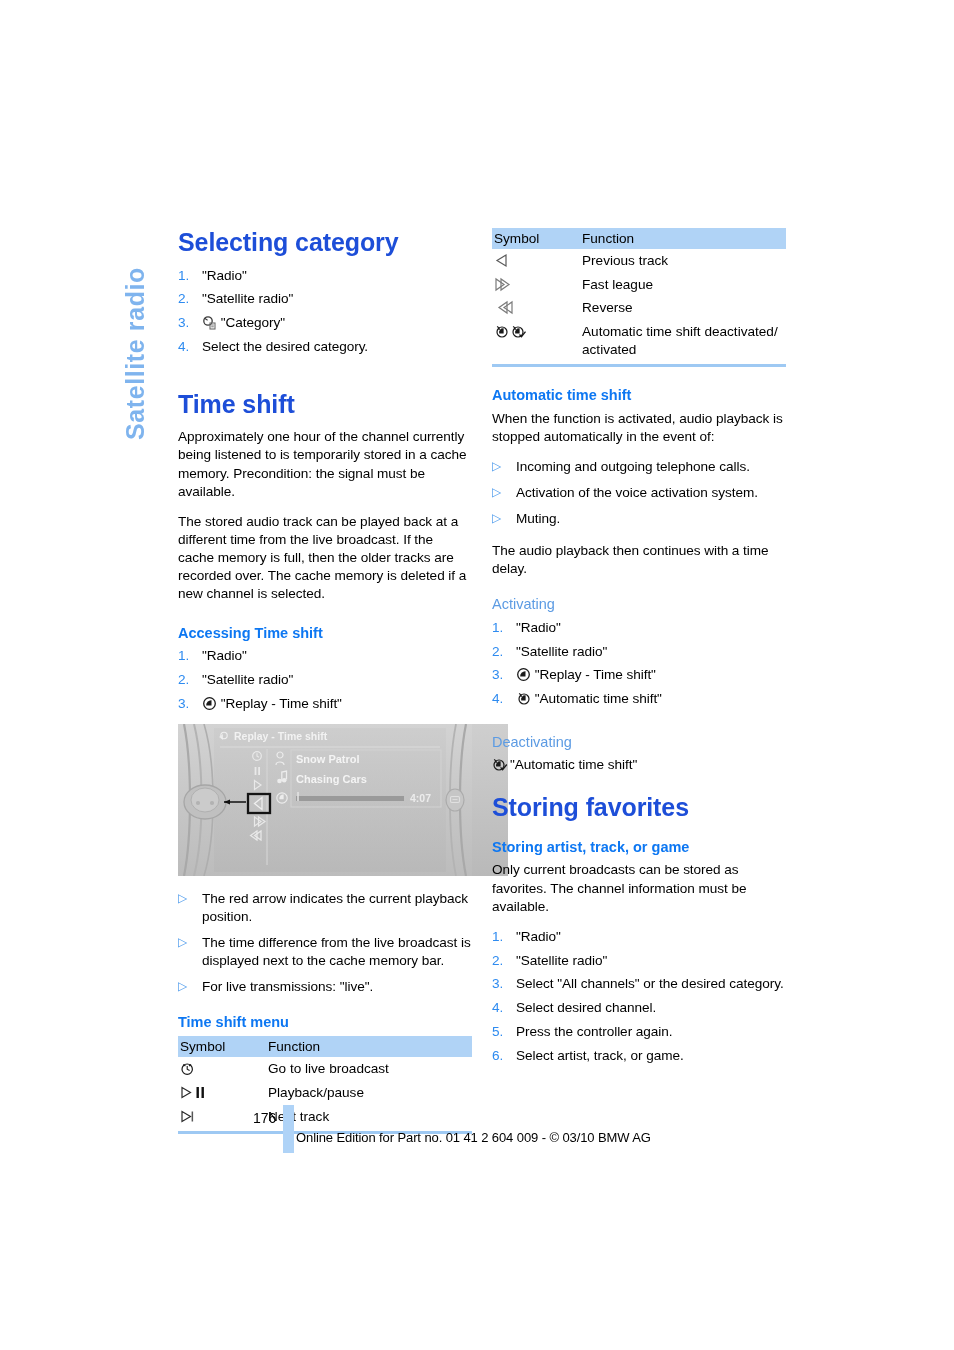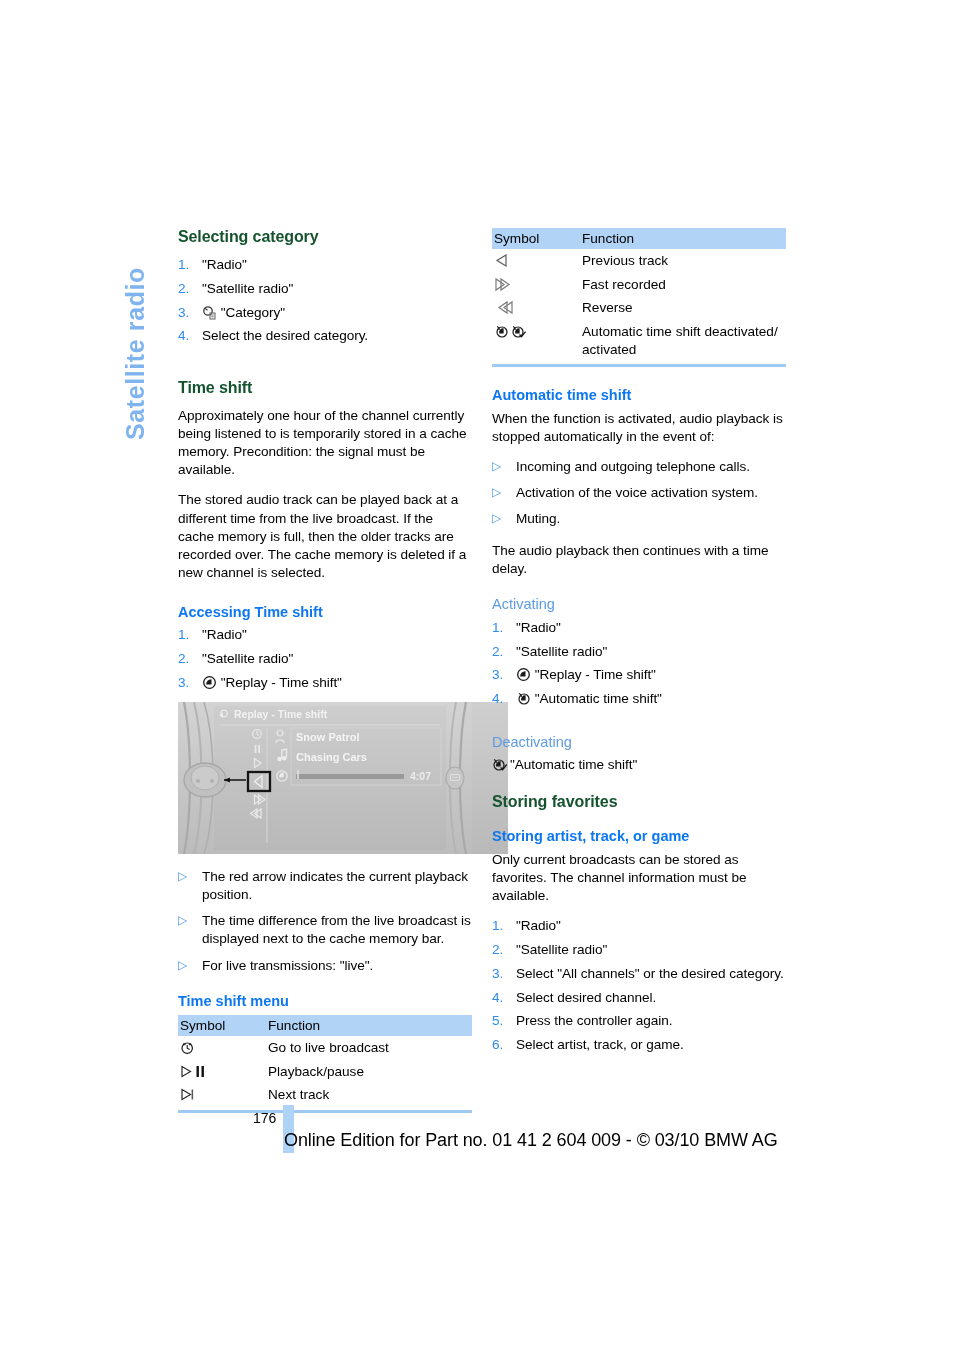--- a/index.html
+++ b/index.html
@@ -46,23 +46,23 @@
   .col {
     position: absolute;
     top: 228px;
     width: 294px;
   }
   .col-left  { left: 178px; }
   .col-right { left: 492px; }
 
   
   h1.sec {
-    font-size: 16px;
+    font-size: 25px;
     font-weight: bold;
-    color: #14532d;
+    color: #1d4ed8;
     margin: 0 0 9px 0;
     line-height: 1.18;
     letter-spacing: -0.1px;
   }
   h2.sub {
     font-size: 14.5px;
     font-weight: bold;
     color: #0D77F2;
     margin: 0 0 5px 0;
     line-height: 1.2;
@@ -184,23 +184,23 @@
   .footer-bar {
     position: absolute;
     left: 283px;
     top: 1105px;
     width: 11px;
     height: 48px;
     background: #AFD3F7;
   }
   .footer-text {
     position: absolute;
-    left: 284px;
+    left: 296px;
     top: 1130px;
-    font-size: 18px;
+    font-size: 13px;
     color: #000;
     letter-spacing: -0.1px;
   }
 </style>
 </head>
 <body>
 
 <div class="page">
 
   <div class="side-tab">
@@ -449,21 +449,21 @@
         </tr>
         <tr>
           <td class="c1">
             <span class="ic" style="width:20px">
               <svg width="20" height="15" viewBox="0 0 20 15">
                 <path d="M2 2 L2 13 L10 7.5 Z" fill="none" stroke="#7a7a7a" stroke-width="1.2"></path>
                 <path d="M7 2 L7 13 L15 7.5 Z" fill="none" stroke="#7a7a7a" stroke-width="1.2"></path>
               </svg>
             </span>
           </td>
-          <td>Fast recorded</td>
+          <td>Fast league</td>
         </tr>
         <tr>
           <td class="c1">
             <span class="ic" style="width:20px">
               <svg width="20" height="15" viewBox="0 0 20 15">
                 <path d="M13 2 L13 13 L5 7.5 Z" fill="none" stroke="#7a7a7a" stroke-width="1.2"></path>
                 <path d="M18 2 L18 13 L10 7.5 Z" fill="none" stroke="#7a7a7a" stroke-width="1.2"></path>
               </svg>
             </span>
           </td>

